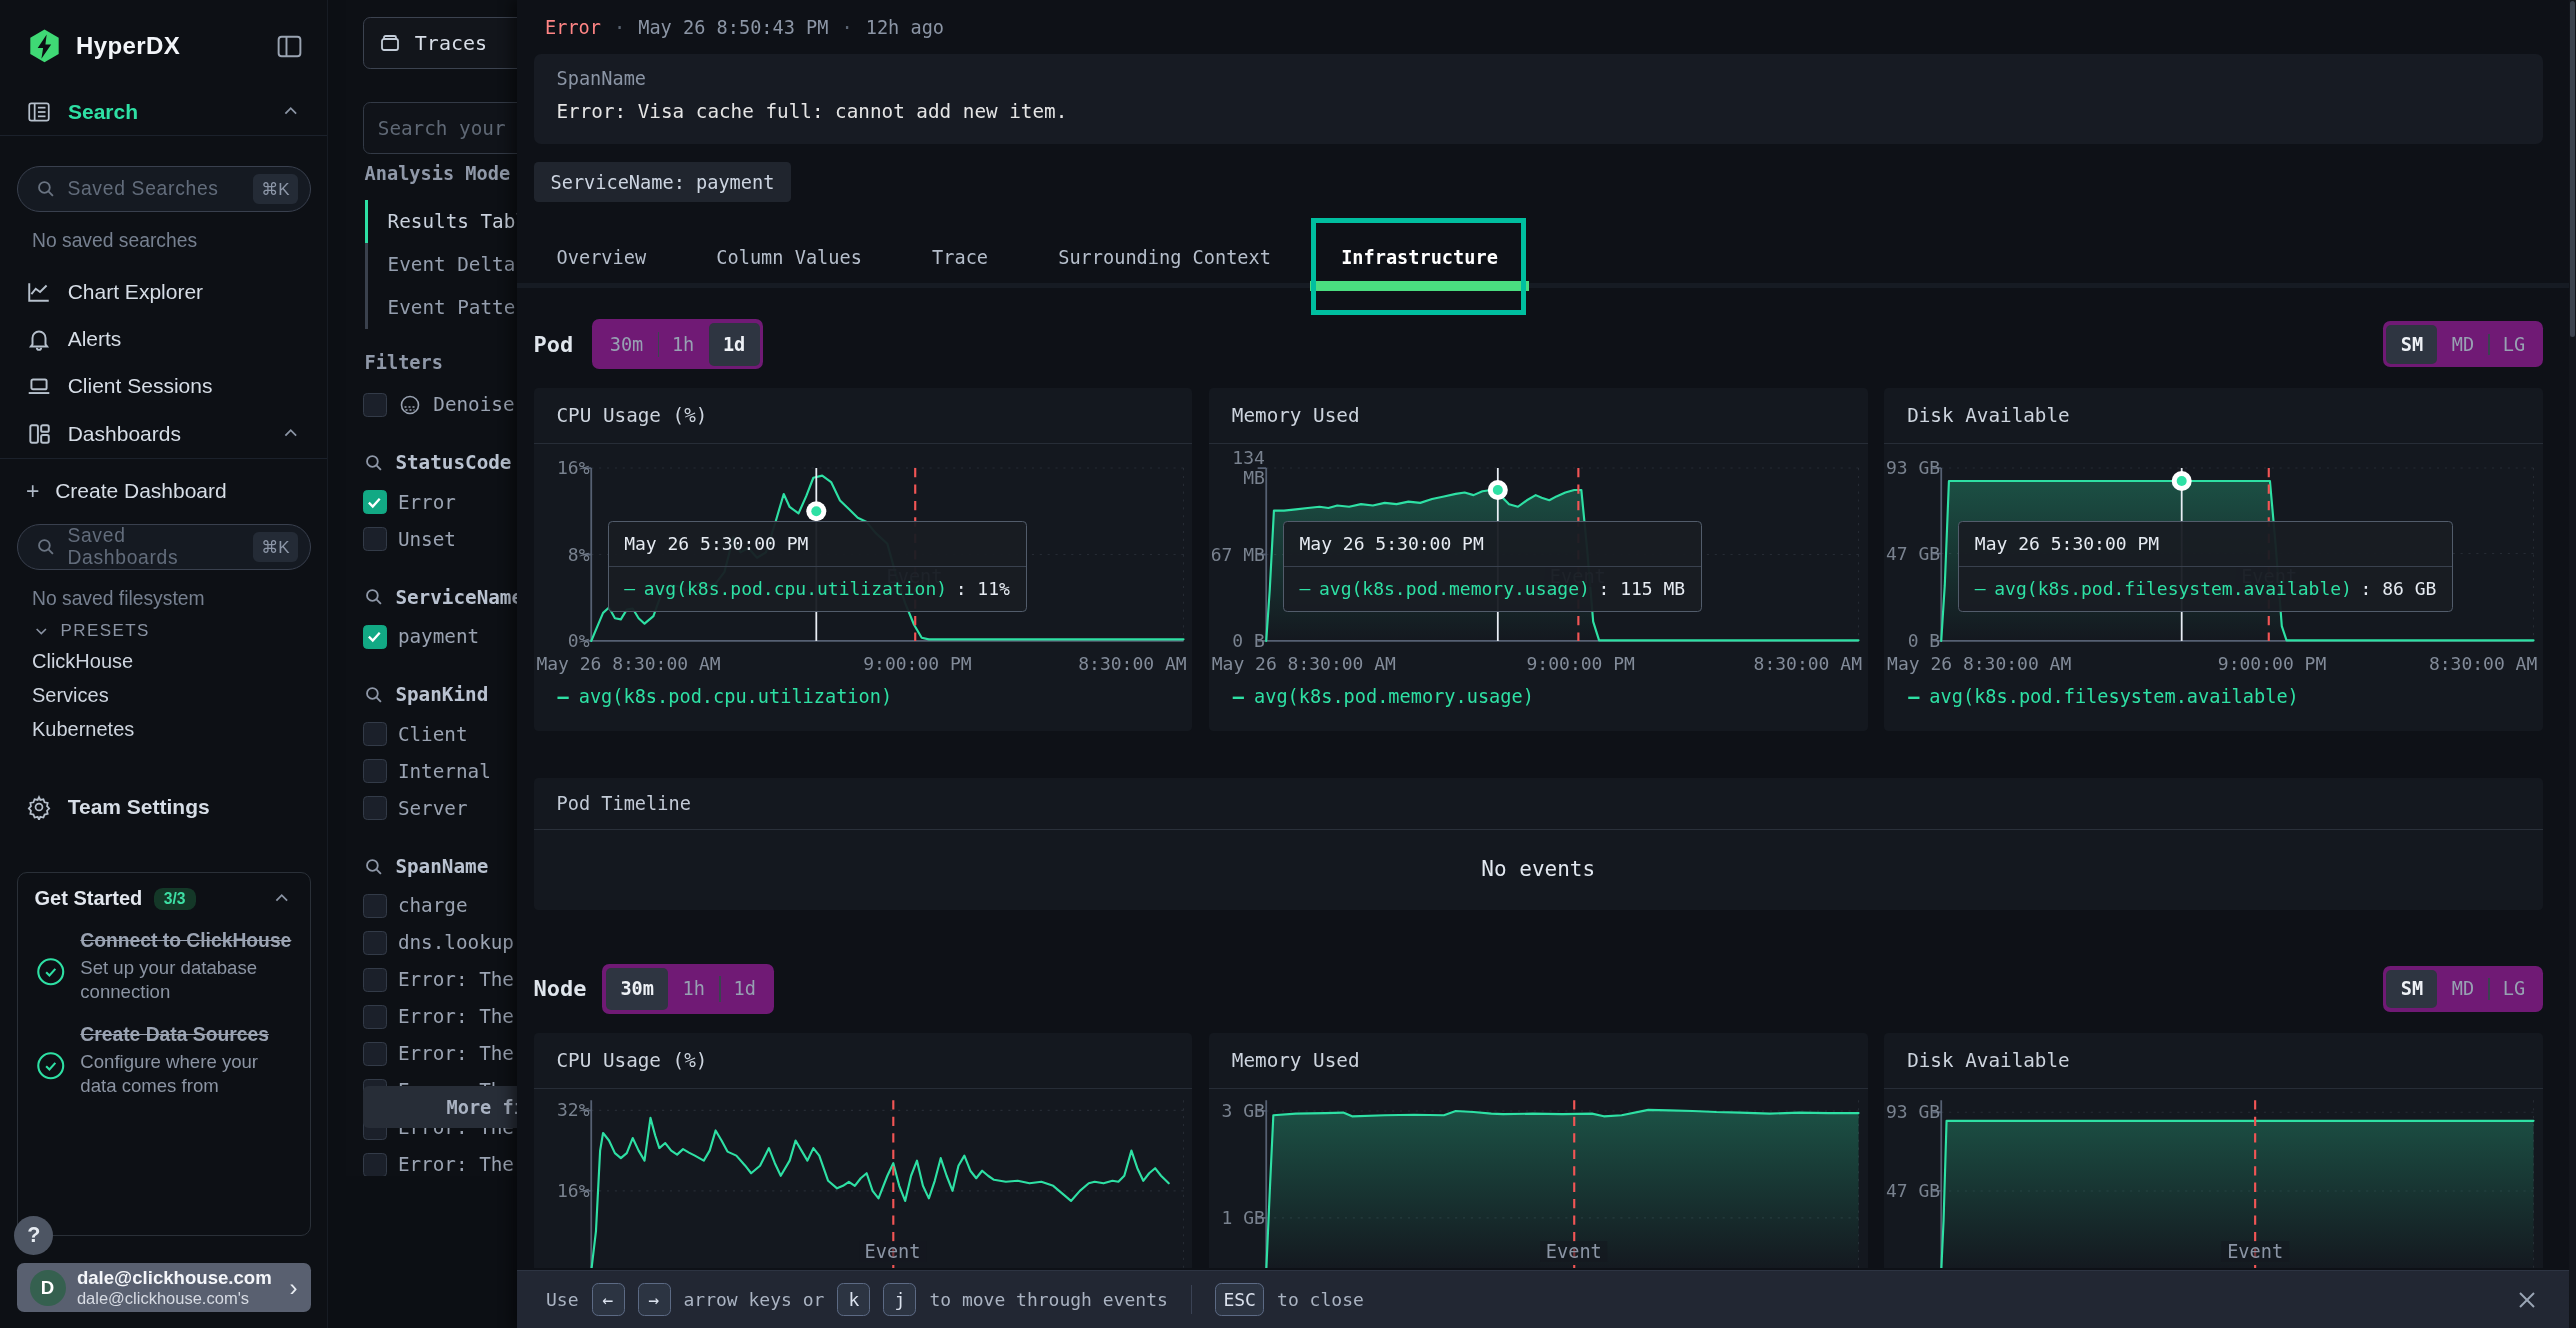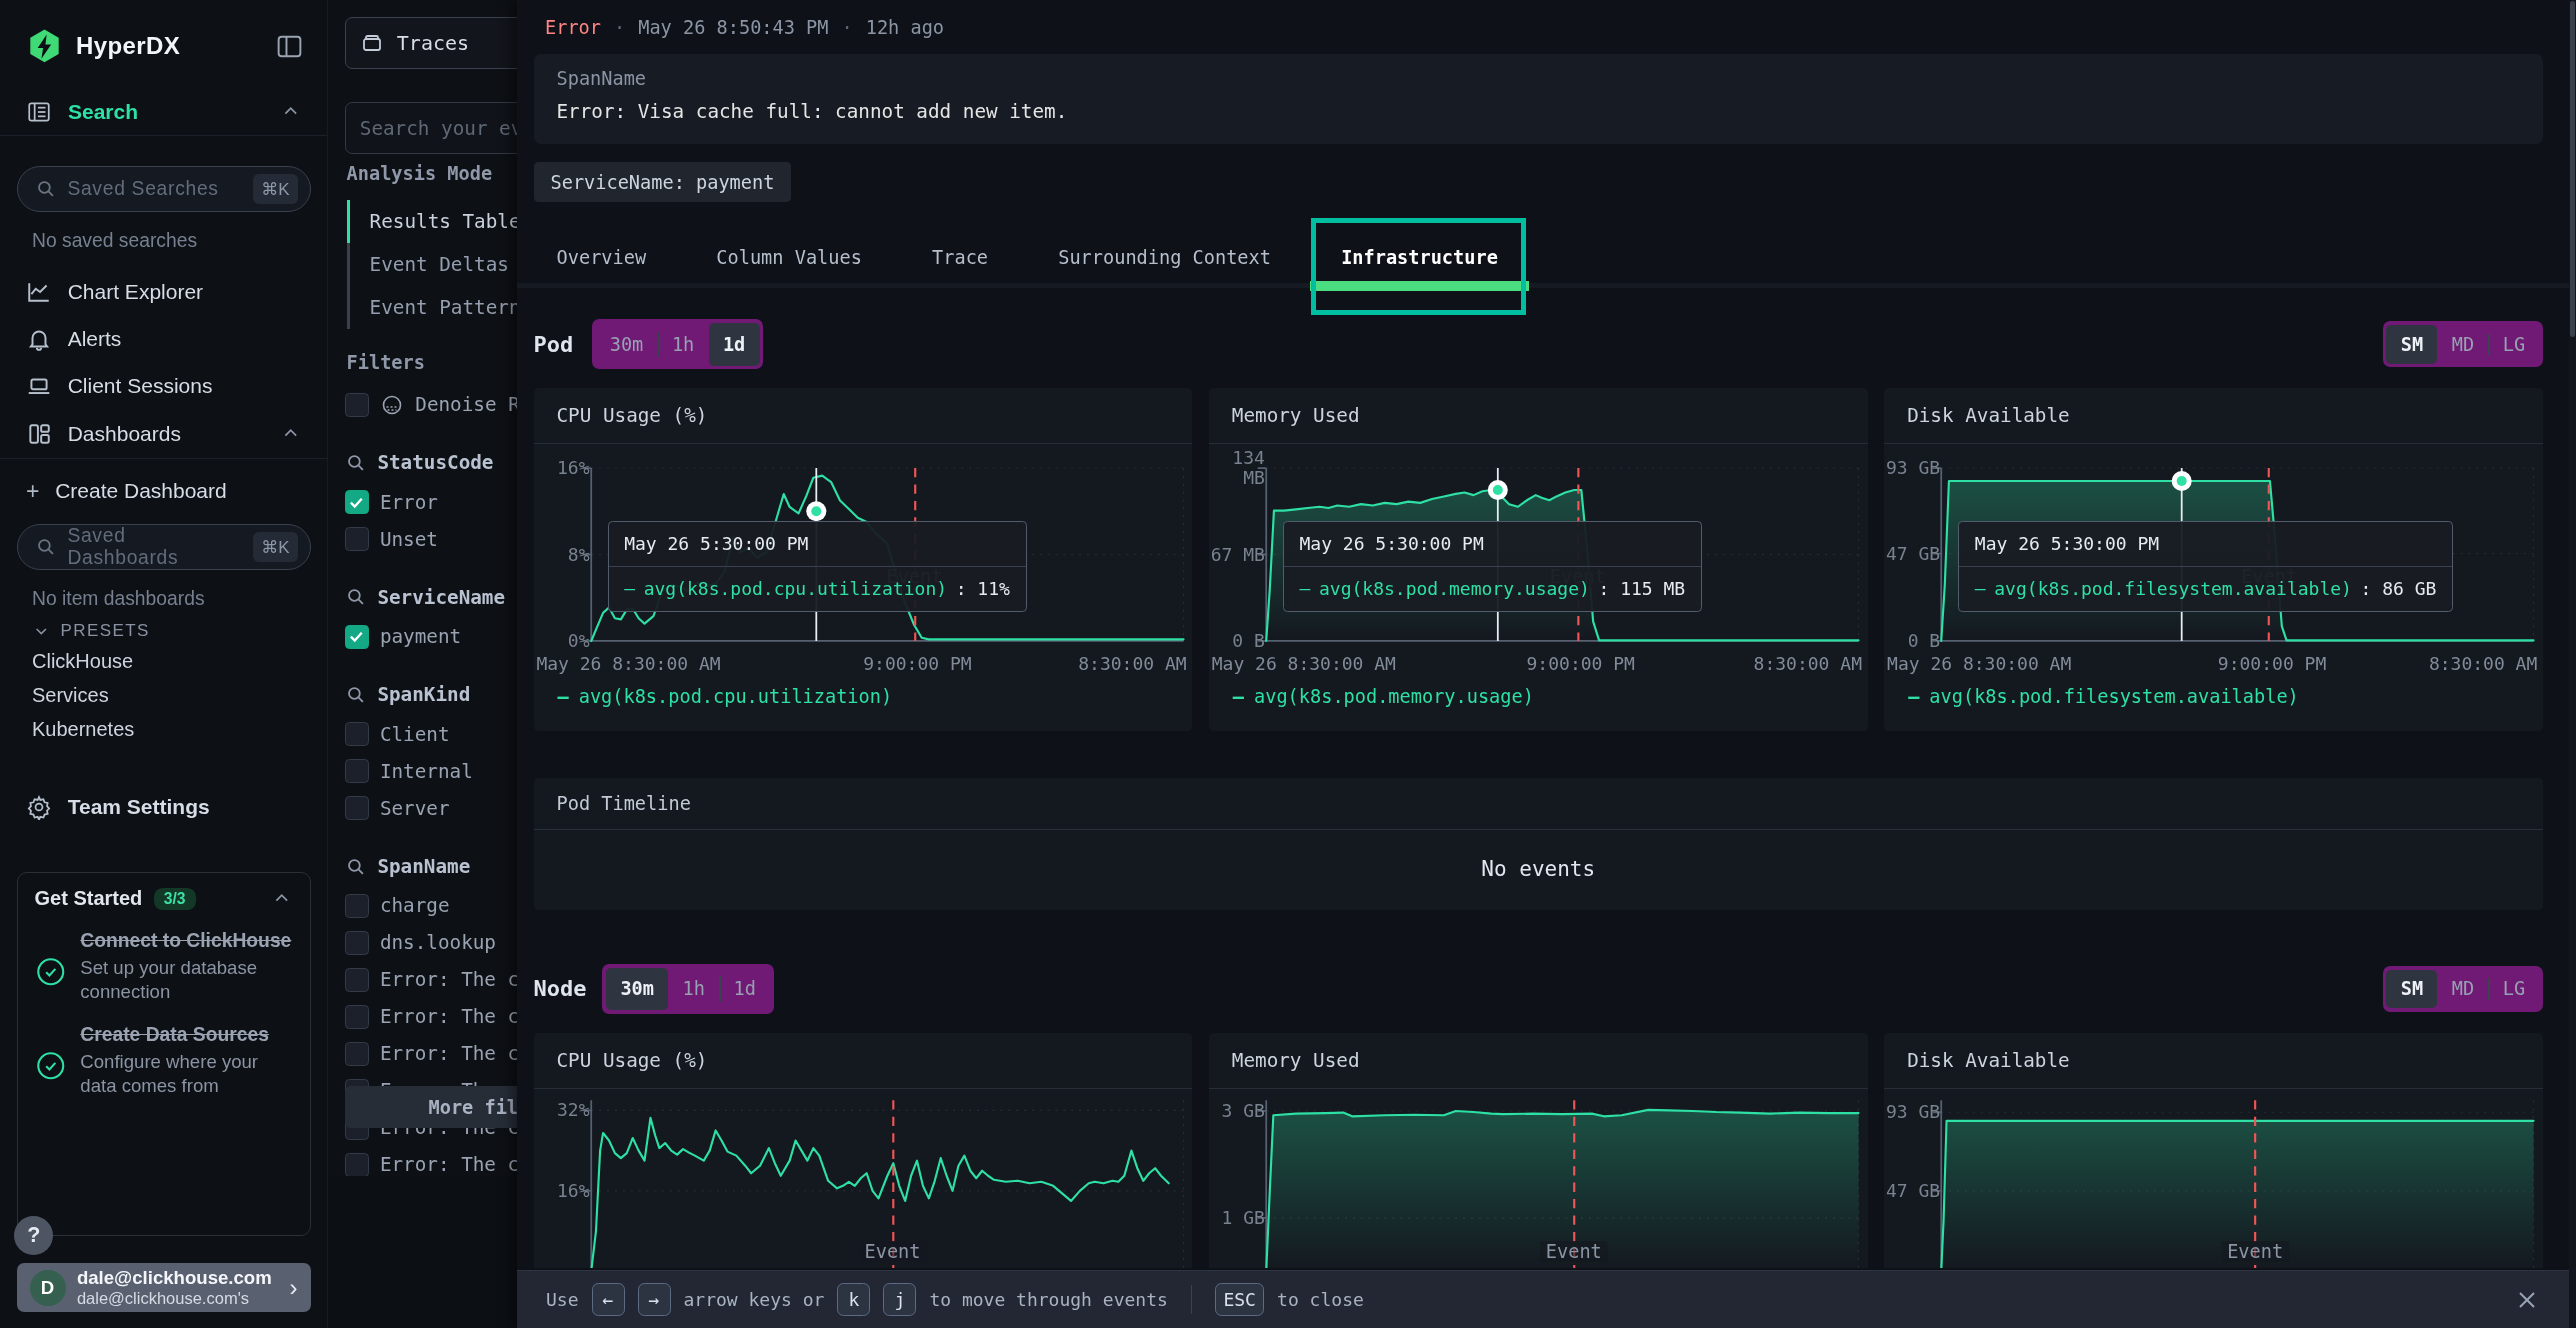--- a/index.html
+++ b/index.html
@@ -40,21 +40,21 @@
   .gs-item-sub{font-size:18.6px;color:#8b94a3;line-height:1.3;margin-top:2.9px;}
   .help-bubble{position:absolute;left:14.3px;top:1216px;width:39px;height:39px;border-radius:50%;background:#4d5563;color:#e6ebf2;display:flex;align-items:center;justify-content:center;font-size:21.5px;font-weight:bold;font-family:"Liberation Sans","DejaVu Sans",sans-serif;cursor:pointer;z-index:4;}
   .user-chip{position:absolute;left:16.5px;right:16.5px;top:1263px;height:49px;background:#596070;border-radius:7.2px;display:flex;align-items:center;gap:11.4px;padding:0 13px;cursor:pointer;z-index:3;}
   .avatar{width:36px;height:36px;border-radius:50%;background:#35604f;color:#fff;display:flex;align-items:center;justify-content:center;font-size:18.6px;font-weight:bold;font-family:"Liberation Sans","DejaVu Sans",sans-serif;}
   .user-meta{flex:1;line-height:1.1;font-family:"Liberation Sans","DejaVu Sans",sans-serif;}
   .user-name{font-size:18.6px;font-weight:bold;color:#f4f6fa;}
   .user-sub{font-size:16.5px;color:#d7dbe3;}
   .user-chev{color:#e8ecf2;font-size:24px;font-family:"Liberation Sans","DejaVu Sans",sans-serif;}
 
   
-  .filter-col{position:absolute;left:328px;top:0;width:189px;height:1176px;background:var(--side);overflow:hidden;}
+  .filter-col{position:absolute;left:346px;top:0;width:189px;height:1176px;background:var(--side);overflow:hidden;}
   .src-select{position:absolute;left:16.5px;top:16.5px;width:208px;height:52px;border:1.4px solid #3c4350;border-radius:7.2px;background:#12151b;display:flex;align-items:center;gap:13px;padding:0 14.3px;font-size:20px;color:#d8dee8;cursor:pointer;}
   .search-box{position:absolute;left:16.5px;top:102px;width:215px;height:52px;border:1.4px solid #333a46;border-radius:7.2px;background:#101319;display:flex;align-items:center;padding:0 14.3px;cursor:text;}
   .search-box .ph{font-size:19.3px;color:#5f6875;white-space:nowrap;}
   .col-label{position:absolute;left:18.6px;font-size:18.6px;font-weight:bold;color:#8f98a8;}
   .analysis{position:absolute;left:18.6px;top:200px;width:186px;}
   .an-opt{position:relative;height:43px;display:flex;align-items:center;padding-left:23px;font-size:19.3px;color:#949eae;cursor:pointer;white-space:nowrap;}
   .an-opt::before{content:'';position:absolute;left:0;top:0;bottom:0;width:3.6px;background:#3a414d;}
   .an-opt.active{color:#c9d1dd;}
   .an-opt.active::before{background:var(--green);}
   .check-row{display:flex;align-items:center;gap:11.4px;height:37px;padding-left:16.5px;font-size:19.3px;color:#9aa3b2;cursor:pointer;white-space:nowrap;}
@@ -224,21 +224,21 @@
     <div class="pill" style="top:524px">
       <span class="icon">
         <svg viewBox="0 0 24 24" width="21.5" height="21.5" fill="none" stroke="#6a7482" stroke-width="2">
             <circle cx="10.5" cy="10.5" r="6"></circle>
             <line x1="15" y1="15" x2="20" y2="20"></line>
           </svg>
       </span>
       <span class="ph">Saved Dashboards</span>
       <span class="kbd-badge">⌘K</span>
     </div>
-    <div class="empty-note" style="top:588px">No item dashboards</div>
+    <div class="empty-note" style="top:588px">No saved filesystem</div>
 
     <div class="presets-lbl" style="top:621px">
       <span class="icon">
           <svg viewBox="0 0 24 24" width="18.6" height="18.6" fill="none" stroke="#8a93a3" stroke-width="2">
             <polyline points="6,9 12,15 18,9"></polyline>
           </svg>
         </span>
       <span>PRESETS</span>
     </div>
     <div class="preset-item" style="top:650px">ClickHouse</div>

